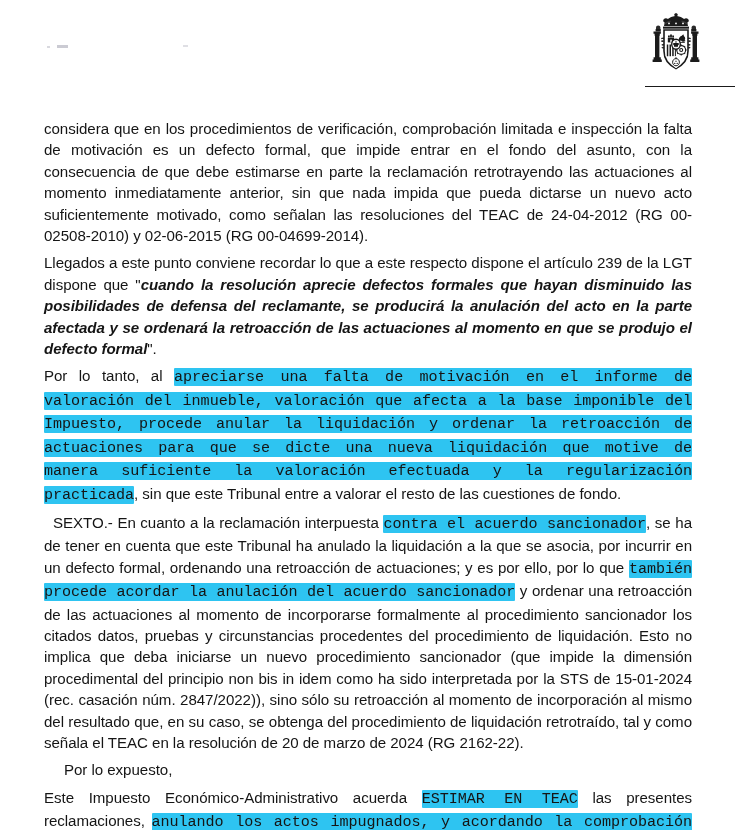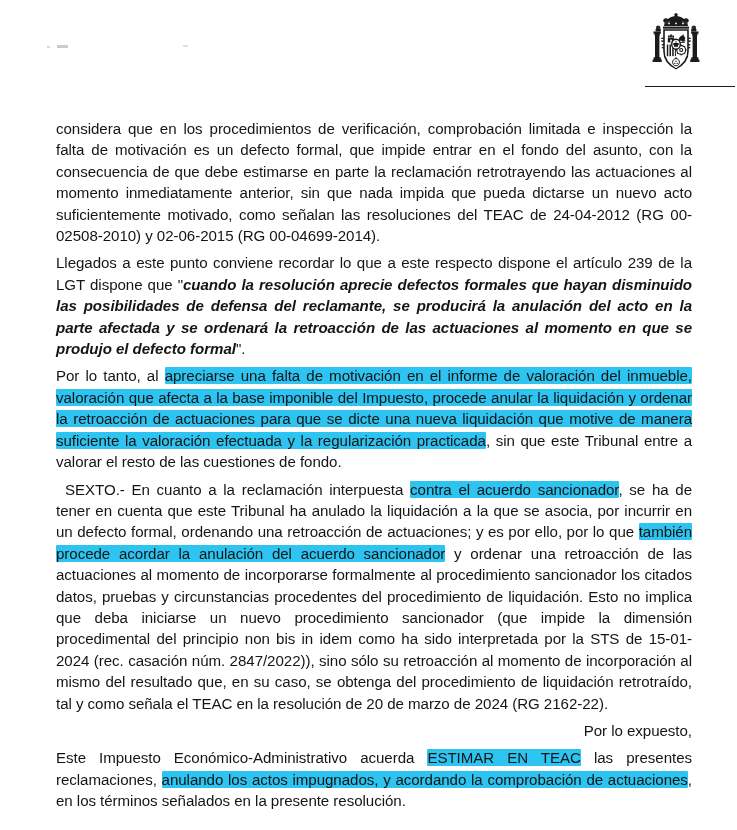--- a/index.html
+++ b/index.html
@@ -50,39 +50,40 @@
   .speck-c { left: 183px; top: 45px; width: 5px;  height: 2px; opacity: .45; }
 
   
   .doc-body {
     position: absolute;
     left: 44px;
     top: 118px;
     width: 648px;
   }
   p.para {
-    margin: 0 0 6px 12px;
+    margin: 0 0 6px 0;
     font-size: 15.1px;
     line-height: 21.4px;
     text-align: justify;
     text-justify: inter-word;
     letter-spacing: -0.05px;
   }
   p.para:last-child { margin-bottom: 0; }
   .para.italic-quote { }
   .quote { font-style: italic; font-weight: bold; }
   .indent { display: inline-block; width: 9px; }
   .indent-wide { display: inline-block; width: 20px; }
-  .para.no-justify { text-align: right; }
+  .para.no-justify { text-align: left; }
   mark.hl {
     background: #2ec4f1;
     color: #151515;
     padding: 0;
     border-radius: 1px;
     box-decoration-break: clone;
+    font-family: Liberation Mono, monospace;
     -webkit-box-decoration-break: clone;
   }
 </style>
 </head>
 <body>
 
 <div class="page">
 
   <div class="header">
 

